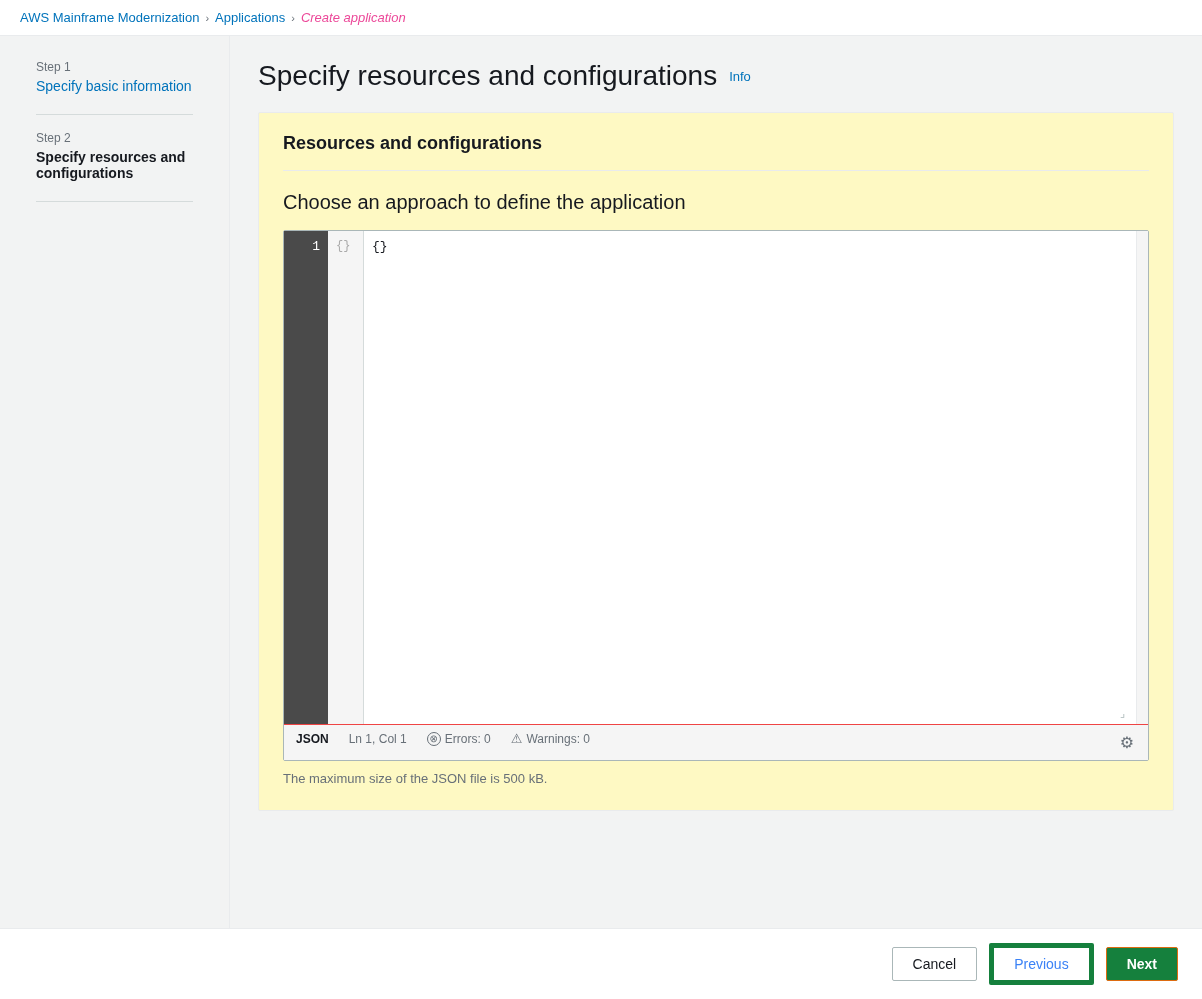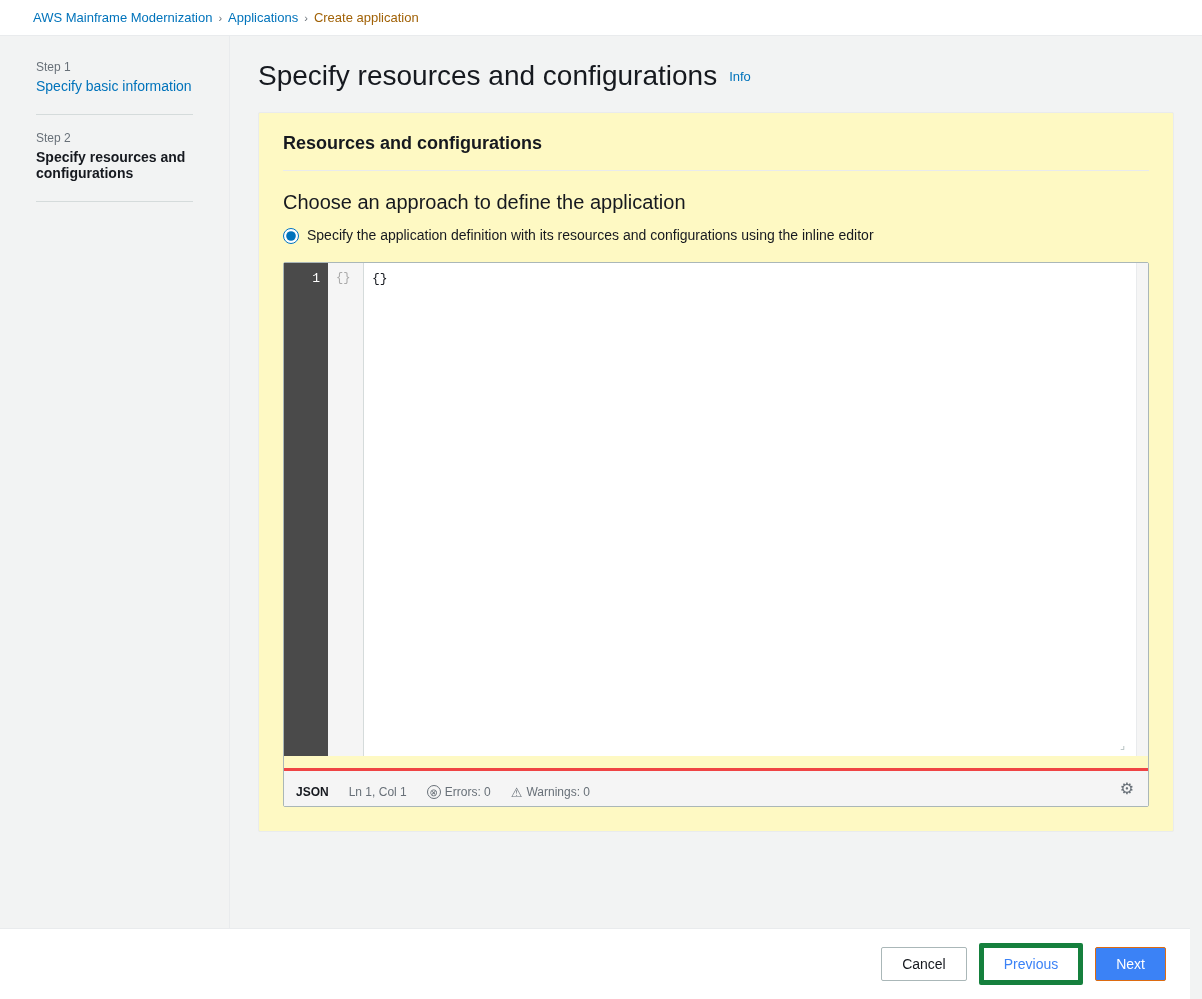--- a/index.html
+++ b/index.html
@@ -8,36 +8,37 @@
       font-size: 14px;
       background: #f2f3f3;
       color: #16191f;
       min-height: 999px;
     }
 
     
     .breadcrumb {
       display: flex;
       align-items: center;
-      padding: 10px 33px;
+      padding: 10px 20px;
       background: #fff;
       border-bottom: 1px solid #e9ebed;
       font-size: 13px;
       gap: 6px;
     }
     .breadcrumb a {
       color: #0073bb;
       text-decoration: none;
     }
     .breadcrumb .chevron {
       color: #687078;
       font-size: 11px;
     }
     .breadcrumb .current {
-      color: #a16207;
+      color: #ec4899;
+      font-style: italic;
     }
 
     
     .layout {
       display: flex;
       min-height: calc(999px - 37px);
     }
 
     
     .sidebar {
@@ -210,28 +211,27 @@
       height: 12px;
       cursor: se-resize;
       color: #aab7b8;
       font-size: 11px;
       line-height: 1;
     }
 
     
     .editor-status-bar {
       display: flex;
-      align-items: flex-end;
+      align-items: flex-start;
       justify-content: space-between;
       background: #f5f5f5;
-      border-top: 3px solid #ef4444;
+      border-top: 1px solid #ef4444;
       padding: 6px 12px;
       font-size: 12px;
       color: #687078;
-      margin-top: 12px;
     }
     .status-left {
       display: flex;
       align-items: center;
       gap: 20px;
     }
     .status-lang {
       font-weight: 600;
       color: #16191f;
       font-size: 12px;
@@ -284,21 +284,21 @@
       margin-top: 10px;
       font-size: 13px;
       color: #687078;
     }
 
     
     .footer {
       position: fixed;
       bottom: 0;
       left: 0;
-      right: 12px;
+      right: 0;
       background: #fff;
       border-top: 1px solid #e9ebed;
       display: flex;
       align-items: center;
       justify-content: flex-end;
       padding: 14px 24px;
       gap: 12px;
       z-index: 100;
     }
     .btn {
@@ -312,24 +312,24 @@
       background: #fff;
       border: 1px solid #aab7b8;
       color: #16191f;
     }
     .btn-secondary {
       background: #fff;
       border: 5px solid #15803d;
       color: #3b82f6;
     }
     .btn-primary {
-      background: #3b82f6;
+      background: #15803d;
       border: 1px solid #dd6b10;
       color: #fff;
-      font-weight: 400;
+      font-weight: 700;
     }
   </style>
 </head>
 <body>
 
 <nav class="breadcrumb">
   <a href="#">AWS Mainframe Modernization</a>
   <span class="chevron">›</span>
   <a href="#">Applications</a>
   <span class="chevron">›</span>
@@ -358,24 +358,20 @@
     <div class="page-title-row">
       <h1 class="page-title">Specify resources and configurations</h1>
       <a href="#" class="info-link">Info</a>
     </div>
 
     <div class="card">
       <div class="card-title">Resources and configurations</div>
 
       <div class="radio-group-label">Choose an approach to define the application</div>
 
-      <div class="radio-option">
-        <input type="radio" id="radio-inline" name="approach" checked="" style="">
-        <label for="radio-inline">Specify the application definition with its resources and configurations using the inline editor</label>
-      </div>
 
 
       <div class="editor-container">
         <div class="editor-main">
 
           <div class="line-numbers">
             <div>1</div>
           </div>
 
           <div class="line-gutter">
@@ -402,20 +398,21 @@
               <span class="warning-icon">⚠</span>
               <span>Warnings: 0</span>
             </span>
           </div>
           <button class="settings-icon-btn" title="Settings">
             <span>⚙</span>
           </button>
         </div>
       </div>
 
+      <div class="max-size-note">The maximum size of the JSON file is 500 kB.</div>
     </div>
 
   </main>
 </div>
 
 <footer class="footer">
   <button class="btn btn-cancel">Cancel</button>
   <button class="btn btn-secondary">Previous</button>
   <button class="btn btn-primary">Next</button>
 </footer>

